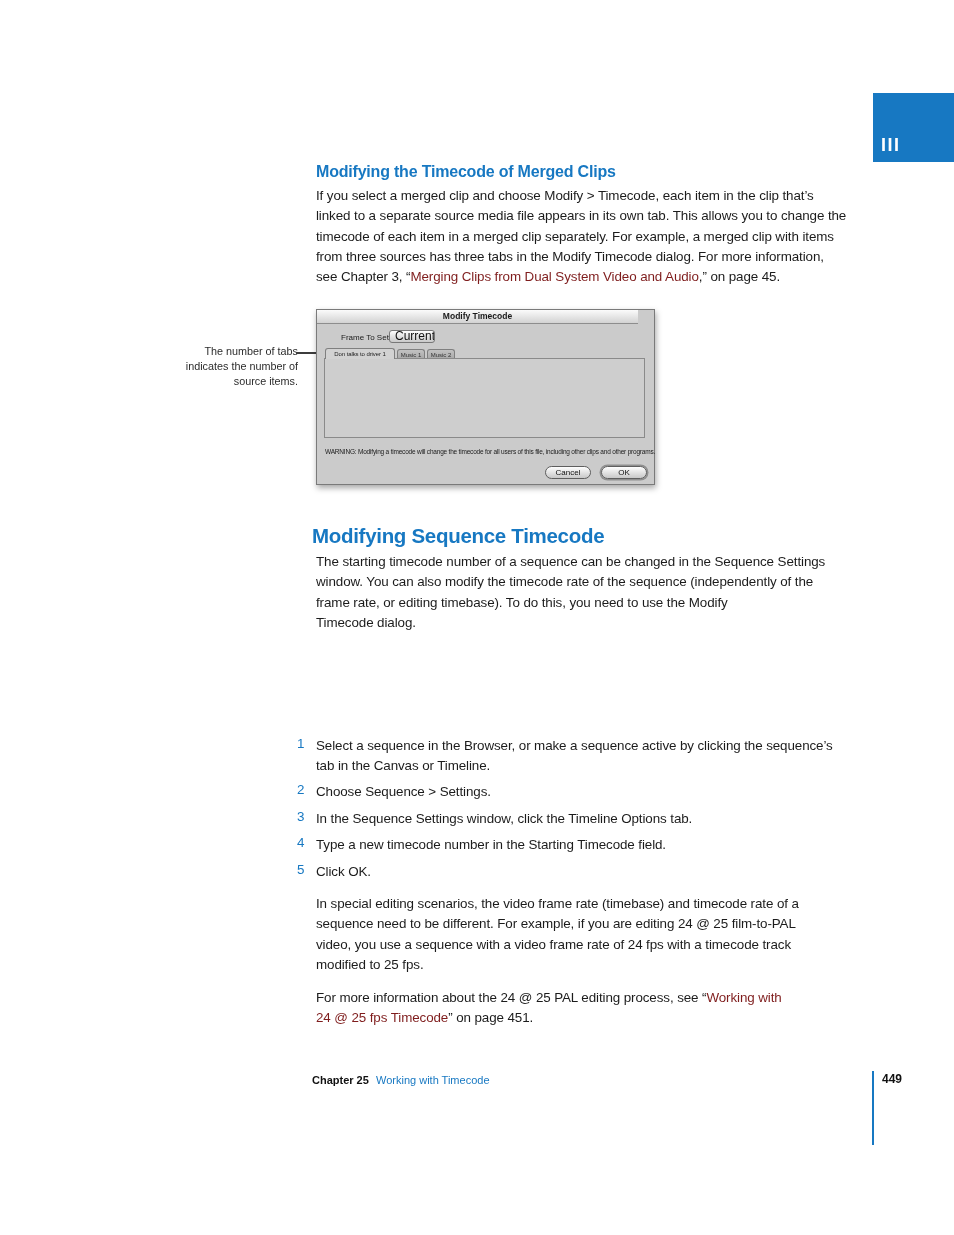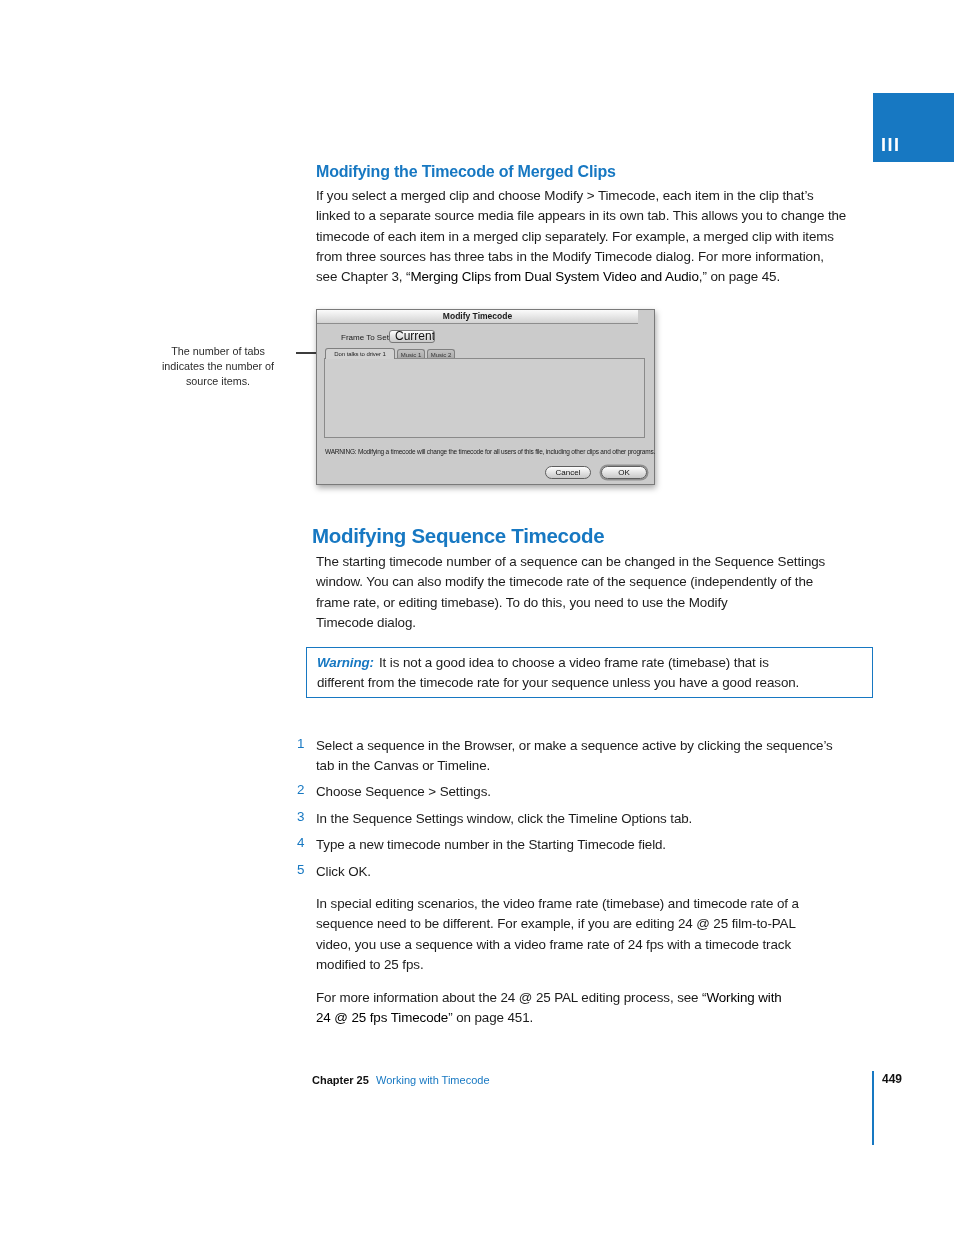--- a/index.html
+++ b/index.html
@@ -9,28 +9,28 @@
   
   .part-box{position:absolute;left:827px;top:93px;width:90px;height:69px;background:#1778c2;}
   .part-box .roman{position:absolute;left:8px;bottom:6px;color:#ffffff;font-size:18px;
                    font-weight:bold;letter-spacing:1.5px;}
 
   
   .h-sub{position:absolute;left:270px;top:163px;font-size:16px;font-weight:bold;color:#1778c2;letter-spacing:-0.2px;}
   .h-main{position:absolute;left:266px;top:524px;font-size:20.5px;font-weight:bold;color:#1778c2;letter-spacing:-0.3px;}
   .body-text{font-size:13.4px;line-height:20.3px;color:#1c1c1c;letter-spacing:-0.1px;white-space:pre-line;}
   .para{position:absolute;left:270px;}
-  .link-gray{color:#000000;}
+  .link-gray{color:#7f1d1d;}
   #para-merged{top:186px;}
   #para-seq{top:552px;}
   #para-special{top:894px;}
   #para-more{top:988px;}
 
   
-  .callout{position:absolute;left:92px;top:344px;width:160px;text-align:center;
+  .callout{position:absolute;left:92px;top:344px;width:160px;text-align:right;
            font-size:10.8px;line-height:15px;color:#2c2c2c;white-space:pre-line;}
   .callout-line{position:absolute;left:250px;top:352px;width:27px;height:1.5px;background:#3c3c3c;}
 
   
   .warning-box{position:absolute;left:260px;top:647px;width:567px;height:51px;box-sizing:border-box;
                border:1.5px solid #1778c2;padding:5px 0 0 10px;}
   .warning-label{font-style:italic;font-weight:bold;color:#1778c2;margin-right:5px;}
 
   .task-head{position:absolute;left:270px;top:714px;font-size:13.4px;font-weight:bold;letter-spacing:-0.1px;}
 
@@ -157,22 +157,20 @@
     <div class="dlg-btn" id="btn-ok">OK</div>
   </div>
 
   <div class="h-main">Modifying Sequence Timecode</div>
 
   <div class="para body-text" id="para-seq">The starting timecode number of a sequence can be changed in the Sequence Settings
 window. You can also modify the timecode rate of the sequence (independently of the
 frame rate, or editing timebase). To do this, you need to use the Modify
 Timecode dialog.</div>
 
-  <div class="warning-box body-text"><span class="warning-label">Warning:</span><span>It is not a good idea to choose a video frame rate (timebase) that is
-different from the timecode rate for your sequence unless you have a good reason.</span></div>
 
 
   <div class="step" id="step-1">
     <span class="num">1</span>
     <span class="txt body-text">Select a sequence in the Browser, or make a sequence active by clicking the sequence’s
 tab in the Canvas or Timeline.</span>
   </div>
   <div class="step" id="step-2">
     <span class="num">2</span>
     <span class="txt body-text">Choose Sequence &gt; Settings.</span>

